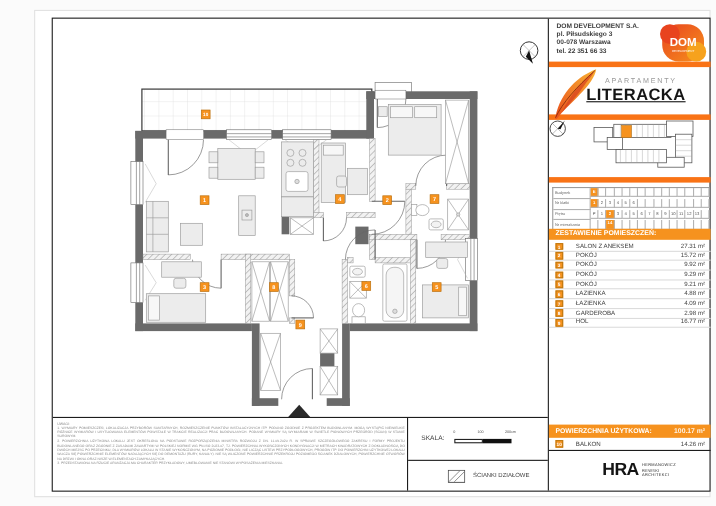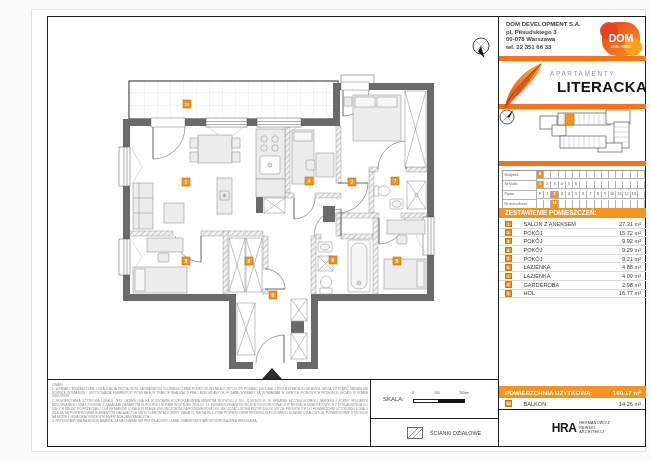--- a/index.html
+++ b/index.html
@@ -8,39 +8,39 @@
   .frame{position:absolute;left:15px;top:6px;width:599px;height:431px;border:1px solid #1c1c1c;box-sizing:border-box;background:#fff;}
   
   .rpanel{position:absolute;left:450px;top:0;width:148px;height:429px;border-left:1px solid #1c1c1c;box-sizing:border-box;}
   .sec{position:absolute;left:0;width:100%;box-sizing:border-box;}
   .bb{border-bottom:5px solid #f97316;}
   .dev{top:0;height:44px;padding:4px 0 0 7px;}
   .dev-line{font-size:6px;line-height:7.6px;font-weight:bold;color:#3d3d3d;}
   .domlogo{position:absolute;left:100px;top:2px;}
   .brand{top:44px;height:48px;}
   .brand-label{position:absolute;left:51px;top:9px;font-size:6.5px;letter-spacing:1.6px;color:#9a9a9a;}
-  .brand-name{position:absolute;left:58px;top:17px;font-size:15px;font-weight:800;letter-spacing:.4px;color:#151515;}
+  .brand-name{position:absolute;left:34px;top:17px;font-size:15px;font-weight:800;letter-spacing:.4px;color:#151515;text-decoration:underline;}
   .site{top:92px;height:57px;}
   .loc{top:153px;left:3px;width:143px;display:grid;grid-template-columns:34px repeat(15,1fr);border-left:.5px solid #9c9c9c;border-top:.5px solid #9c9c9c;}
   .lt-label{font-size:3.6px;color:#666;padding:1.5px 0 0 1.5px;height:7.3px;border-right:.5px solid #b3b3b3;border-bottom:.5px solid #b3b3b3;}
   .lt-cell{font-size:3.8px;color:#555;text-align:center;line-height:7.5px;height:7.3px;border-right:.5px solid #b3b3b3;border-bottom:.5px solid #b3b3b3;}
   .hl{background:#F6921E;color:#fff;font-weight:bold;}
   .rooms-hdr{top:191px;height:10px;background:#F6921E;color:#fff;font-size:6.3px;font-weight:bold;line-height:10.5px;padding-left:6px;}
   .rooms{top:203px;}
   .room-row{display:flex;align-items:center;height:7.7px;border-bottom:.5px solid #dcdcdc;padding-left:6px;}
   .badge{width:6.5px;height:6.5px;background:#F6921E;border:.5px solid #c07a12;color:#fff;font-size:4.3px;font-weight:bold;text-align:center;line-height:6.5px;flex:none;box-sizing:border-box;}
   .rname{font-size:5.6px;color:#3f3f3f;margin-left:12px;flex:1;white-space:nowrap;}
   .rarea{font-size:5.6px;color:#3f3f3f;margin-right:5px;}
   .total{top:369px;height:12px;background:#F6921E;display:flex;justify-content:space-between;align-items:center;padding:0 5px 0 6px;}
   .total span{color:#fff;font-size:6.2px;font-weight:bold;}
   .total .tval{opacity:.88;}
   .balkon{top:381px;height:12px;border-bottom:1px solid #1c1c1c;}
   .balkon .room-row{height:11px;border-bottom:none;}
   .hra{top:393px;height:36px;display:flex;align-items:center;justify-content:center;gap:3px;}
-  .hra-logo{font-size:12px;font-weight:700;letter-spacing:-.5px;color:#141414;margin-left:17px;}
+  .hra-logo{font-size:16px;font-weight:700;letter-spacing:-.5px;color:#141414;margin-left:17px;}
   .hra-lines div{font-size:3.6px;line-height:4.6px;color:#2b2b2b;letter-spacing:.3px;}
   
   .band{position:absolute;left:0;top:362px;width:450px;height:67px;border-top:1px solid #1c1c1c;box-sizing:border-box;}
   .uwagi{position:absolute;left:4px;top:3px;width:316px;color:#8a8a8a;}
   .uwagi-title{font-size:3.2px;line-height:4px;}
   .uwaga{font-size:3.1px;line-height:3.9px;text-align:justify;margin-top:.6px;}
   .band-v{position:absolute;left:322px;top:0;width:1px;height:100%;background:#1c1c1c;}
   .skala{position:absolute;left:323px;top:0;width:127px;height:39px;border-bottom:1px solid #1c1c1c;box-sizing:border-box;display:flex;align-items:center;gap:7px;padding-left:12px;}
   .skala-label{font-size:6px;color:#3f3f3f;}
   .barwrap{position:relative;width:72px;height:16px;}

